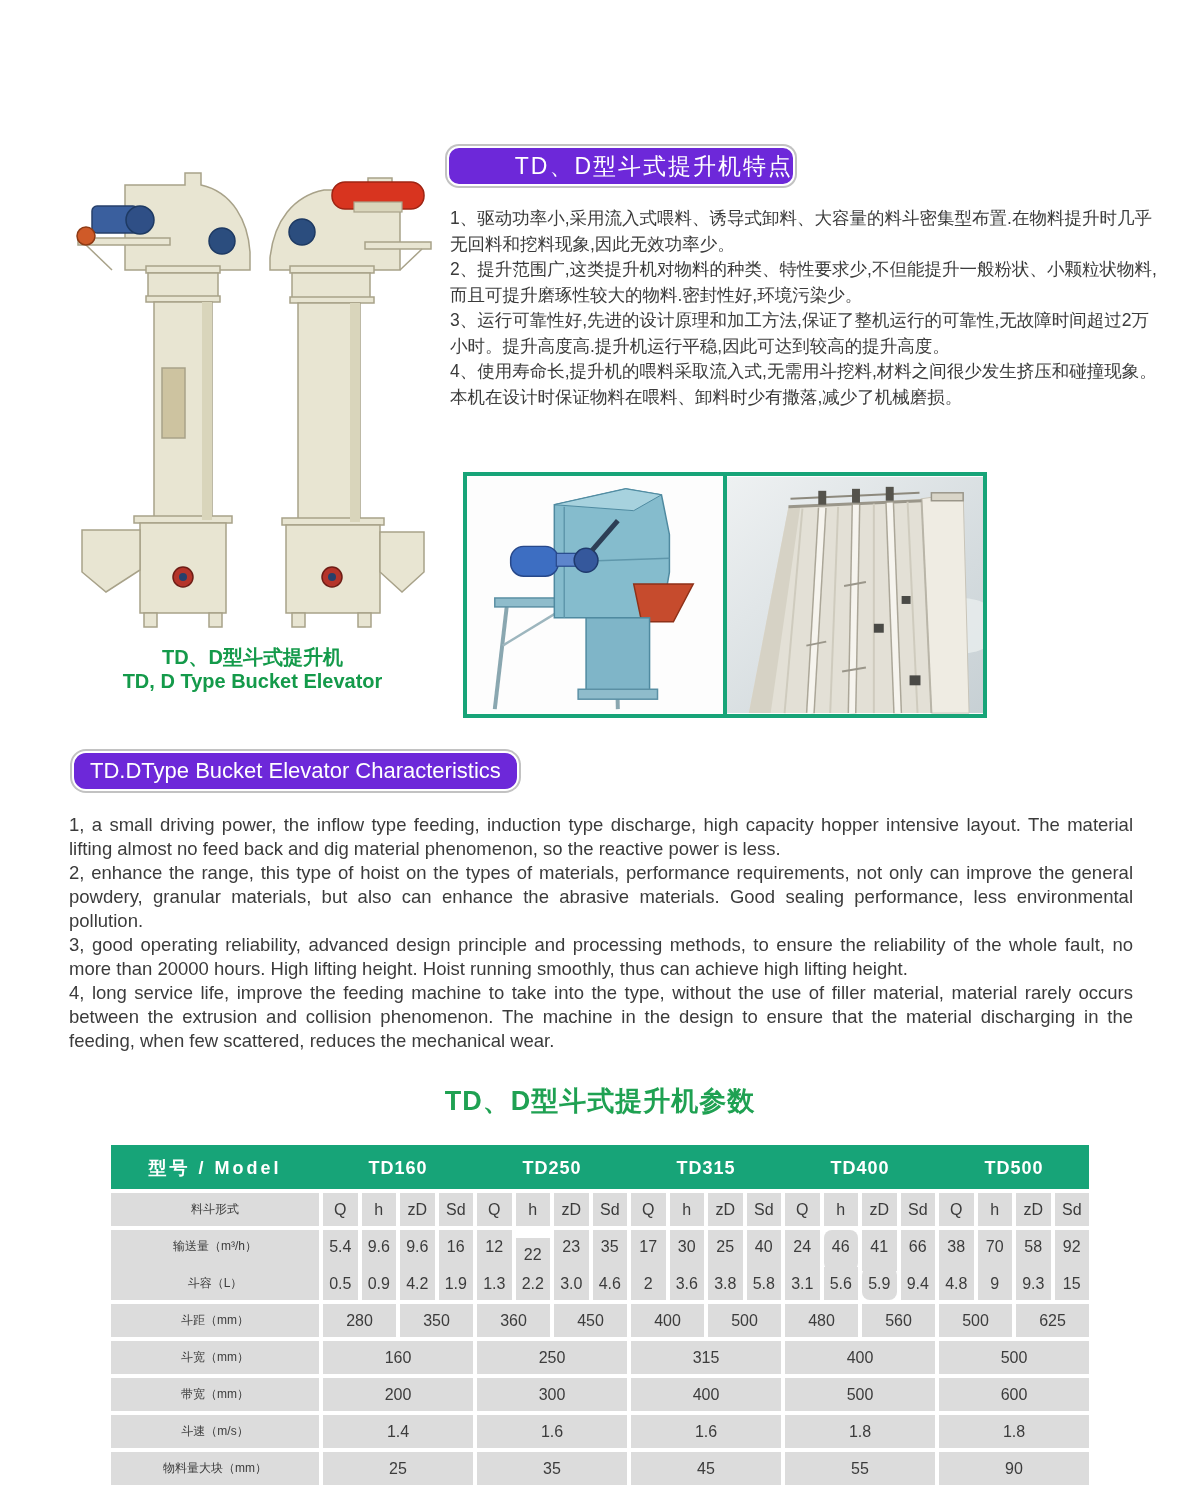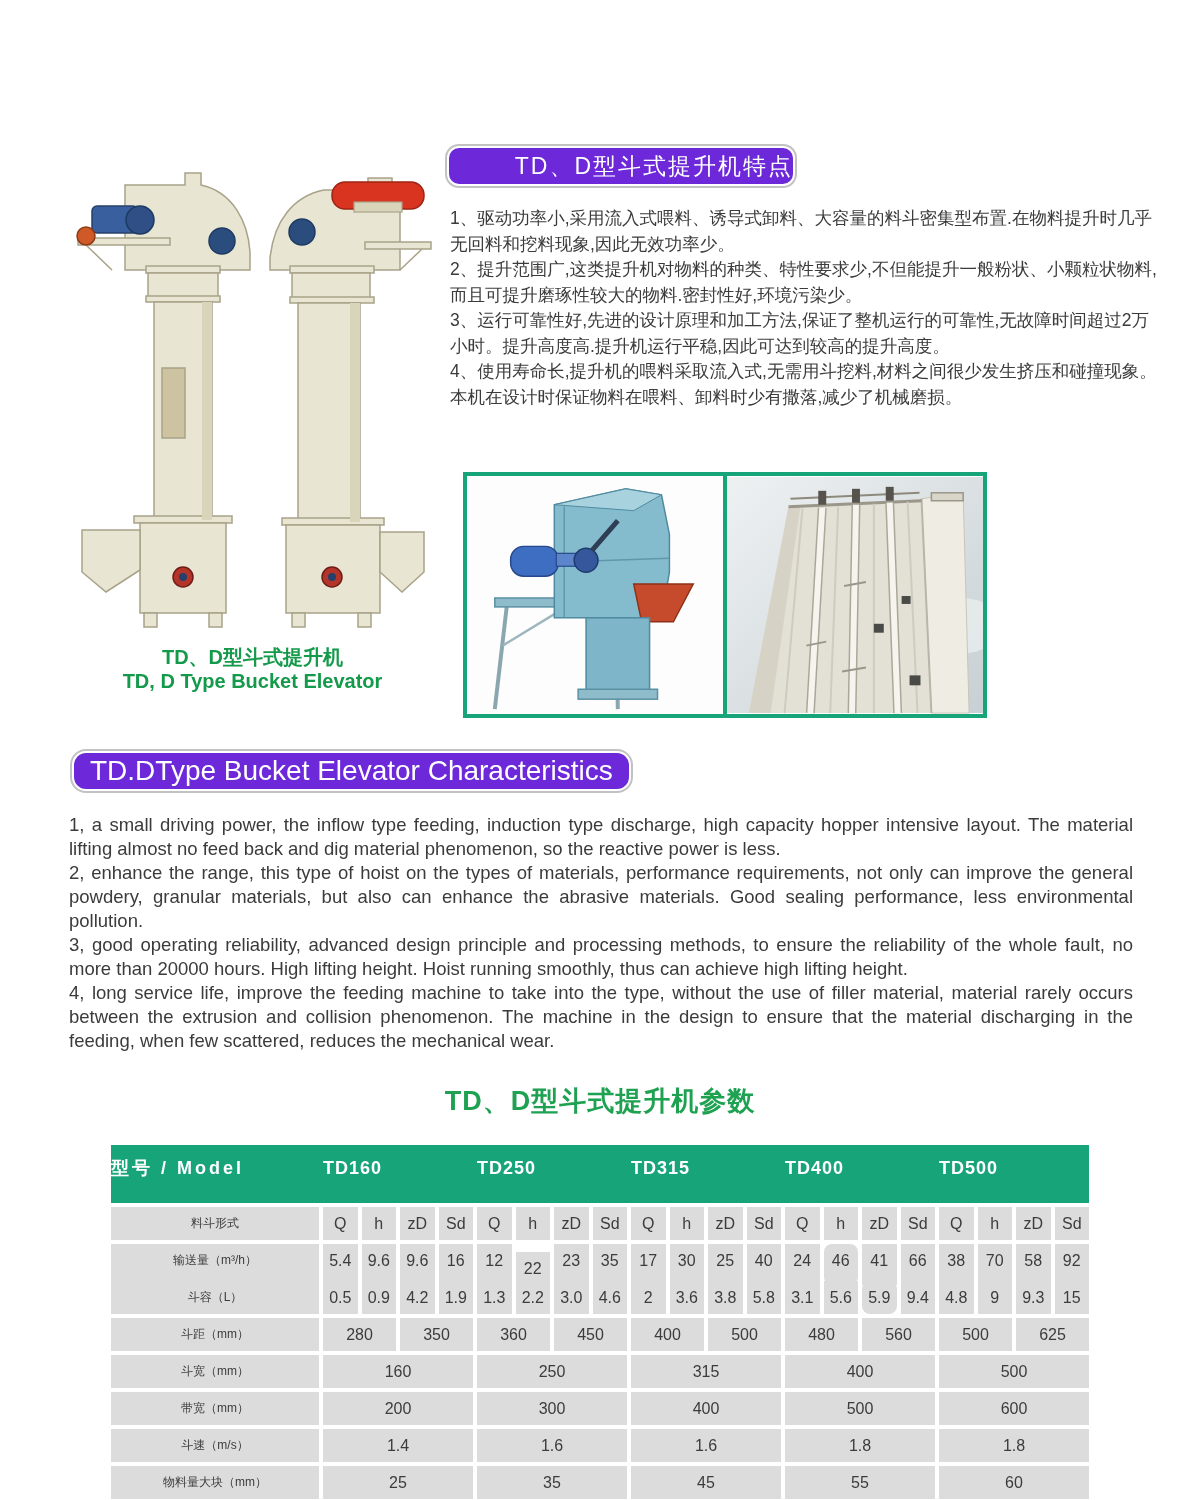--- a/index.html
+++ b/index.html
@@ -5,21 +5,21 @@
   html,body{margin:0;padding:0;background:#ffffff;}
   .page{position:relative;width:1200px;height:1500px;background:#ffffff;overflow:hidden;
         font-family:"Liberation Sans","DejaVu Sans",sans-serif;color:#3a3a3a;}
 
   
   .pill{position:absolute;background:#6d28d9;color:#ffffff;text-align:right;
         border:2px solid #ffffff;box-shadow:0 0 0 2px #c2c2c2;border-radius:12px;}
   .pill-features{left:447px;top:146px;width:344px;height:36px;line-height:36px;
         font-size:23px;letter-spacing:2px;font-weight:500;}
   .pill-char{left:72px;top:751px;height:36px;line-height:36px;padding:0 16px;
-        font-size:28px;border-radius:14px;}
+        font-size:22px;border-radius:14px;}
 
   
   .cn-text{position:absolute;left:450px;top:206px;width:708px;
         font-size:17.5px;line-height:25.5px;color:#3b3b3b;}
   .cn-text p{margin:0;}
   .en-text{position:absolute;left:69px;top:813px;width:1064px;
         font-size:18.5px;line-height:24px;color:#3b3b3b;text-align:justify;}
   .en-text p{margin:0;}
 
   
@@ -35,22 +35,22 @@
   .photos figure{margin:0;flex:1;background:#ffffff;overflow:hidden;}
   .photos svg{display:block;width:100%;height:100%;}
 
   
   .params-title{position:absolute;left:0;top:1083px;width:100%;text-align:center;
         font-size:27px;font-weight:bold;color:#1fa152;letter-spacing:1px;}
 
   
   .param-table{position:absolute;left:111px;top:1145px;width:978px;}
   .t-header{display:grid;grid-template-columns:208px repeat(5,1fr);gap:4px;
-        background:#17a478;color:#ffffff;font-weight:bold;height:58px;line-height:46px;
-        text-align:left;}
+        background:#17a478;color:#ffffff;font-weight:bold;height:44px;line-height:46px;
+        text-align:center;}
   .t-hlabel{font-size:18px;letter-spacing:3px;}
   .t-hmodel{font-size:18px;letter-spacing:1px;}
   .t-row{display:grid;grid-template-columns:208px repeat(20,1fr);gap:4px;margin-top:4px;
         height:33px;line-height:33px;text-align:center;}
   .t-label{background:#dcdcdc;font-size:12px;color:#3c3c3c;}
   .t-cell{background:#dcdcdc;font-size:16px;color:#3c3c3c;}
 </style>
 </head>
 <body>
 
@@ -307,17 +307,17 @@
         <div class="t-cell" style="grid-column: span 4;">1.6</div>
         <div class="t-cell" style="grid-column: span 4;">1.8</div>
         <div class="t-cell" style="grid-column: span 4;">1.8</div>
       </div>
       <div class="t-row">
         <div class="t-label">物料量大块（mm）</div>
         <div class="t-cell" style="grid-column: span 4;">25</div>
         <div class="t-cell" style="grid-column: span 4;">35</div>
         <div class="t-cell" style="grid-column: span 4;">45</div>
         <div class="t-cell" style="grid-column: span 4;">55</div>
-        <div class="t-cell" style="grid-column: span 4;">60</div>
+        <div class="t-cell" style="grid-column: span 4;">90</div>
       </div>
     </div>
 
 </div>
 
 </body></html>

